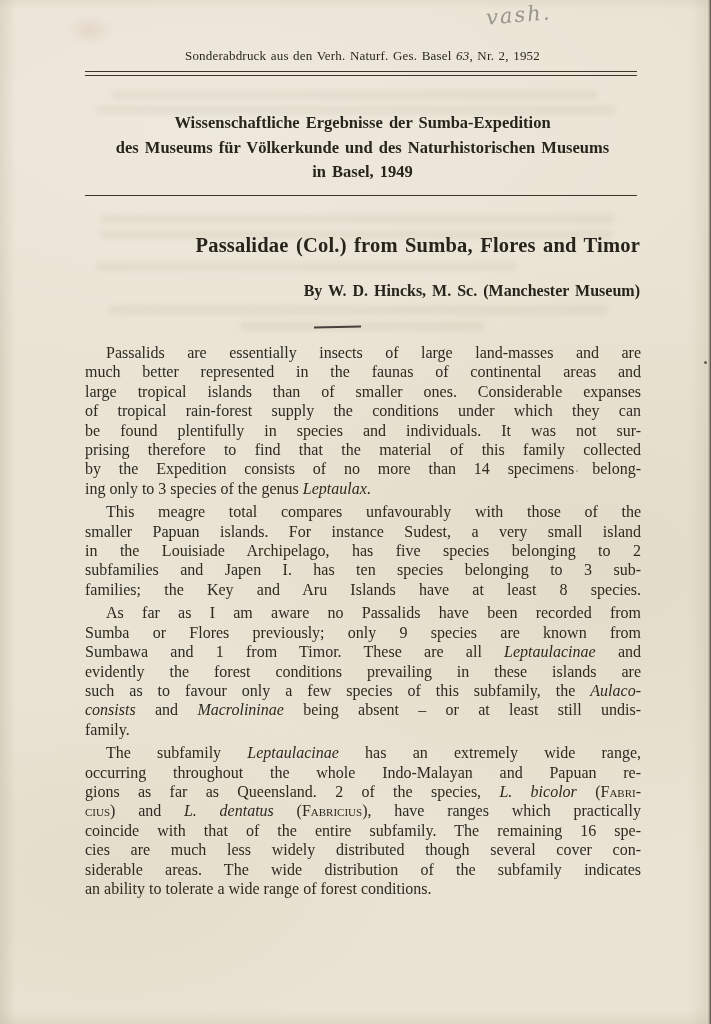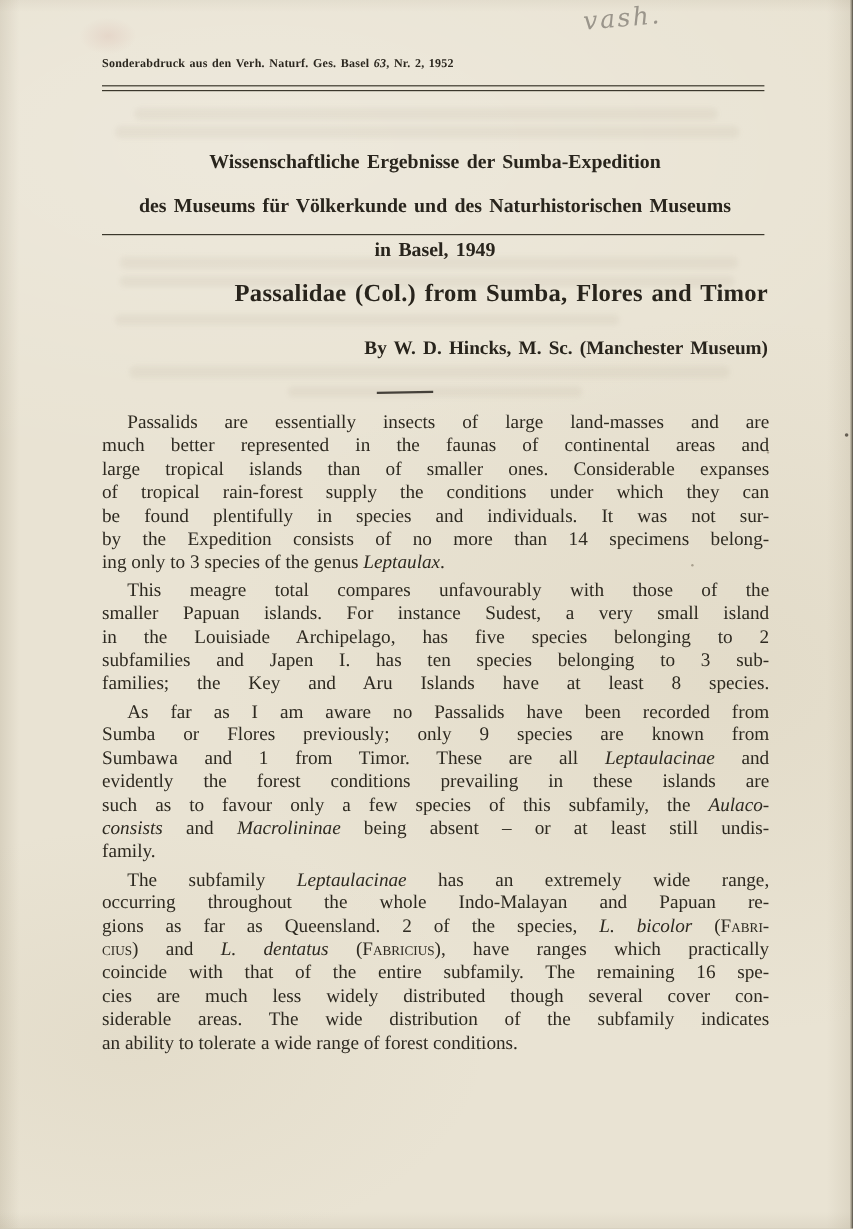--- a/index.html
+++ b/index.html
@@ -26,30 +26,30 @@
 
   .annotation{
     position:absolute;top:3px;left:486px;
     font-family:"DejaVu Serif", serif;font-style:italic;
     font-size:21px;color:#9a958b;letter-spacing:2px;
     transform:rotate(-5deg);
   }
 
   .journal-ref{
     position:absolute;top:48px;left:85px;width:555px;margin:0;
-    font-size:10px;font-weight:700;
+    text-align:center;font-size:13px;font-weight:400;
     letter-spacing:0.2px;word-spacing:1px;color:#2b271f;
   }
   .journal-ref em{font-style:italic;}
   .double-rule{position:absolute;top:71px;left:85px;width:552px;height:3px;
     border-top:1.4px solid #3b372c;border-bottom:1px solid #3b372c;}
 
   .series{position:absolute;top:111px;left:85px;width:555px;text-align:center;
     font-weight:700;font-size:16.5px;line-height:24.6px;word-spacing:2px;color:#29251d;}
-  .series p{margin:12px;}
+  .series p{margin:0;}
   .single-rule{position:absolute;top:195px;left:85px;width:552px;height:0;
     border-top:1.2px solid #3b372c;}
 
   .article-title{position:absolute;top:234px;left:85px;width:555px;margin:0;
     text-align:right;font-size:20.5px;font-weight:700;word-spacing:2px;
     letter-spacing:0.2px;color:#28241c;}
   .byline{position:absolute;top:282px;left:85px;width:555px;margin:0;
     text-align:right;font-size:16px;font-weight:700;word-spacing:2px;color:#28241c;}
   .short-rule{position:absolute;top:326px;left:314px;width:47px;height:2px;
     background:#45413a;transform:rotate(-1deg);}
@@ -93,20 +93,21 @@
   <p class="byline">By W. D. Hincks, M. Sc. (Manchester Museum)</p>
   <div class="short-rule"></div>
 
   <main class="body">
       <p>
         <span class="line first"><span>Passalids are essentially insects of large land-masses and are</span></span>
         <span class="line"><span>much better represented in the faunas of continental areas and</span></span>
         <span class="line"><span>large tropical islands than of smaller ones. Considerable expanses</span></span>
         <span class="line"><span>of tropical rain-forest supply the conditions under which they can</span></span>
         <span class="line"><span>be found plentifully in species and individuals. It was not sur-</span></span>
+        <span class="line"><span>prising therefore to find that the material of this family collected</span></span>
         <span class="line"><span>by the Expedition consists of no more than 14 specimens belong-</span></span>
         <span class="line end"><span>ing only to 3 species of the genus </span><em>Leptaulax</em><span>.</span></span>
       </p>
       <p>
         <span class="line first"><span>This meagre total compares unfavourably with those of the</span></span>
         <span class="line"><span>smaller Papuan islands. For instance Sudest, a very small island</span></span>
         <span class="line"><span>in the Louisiade Archipelago, has five species belonging to 2</span></span>
         <span class="line"><span>subfamilies and Japen I. has ten species belonging to 3 sub-</span></span>
         <span class="line"><span>families; the Key and Aru Islands have at least 8 species.</span></span>
       </p>

